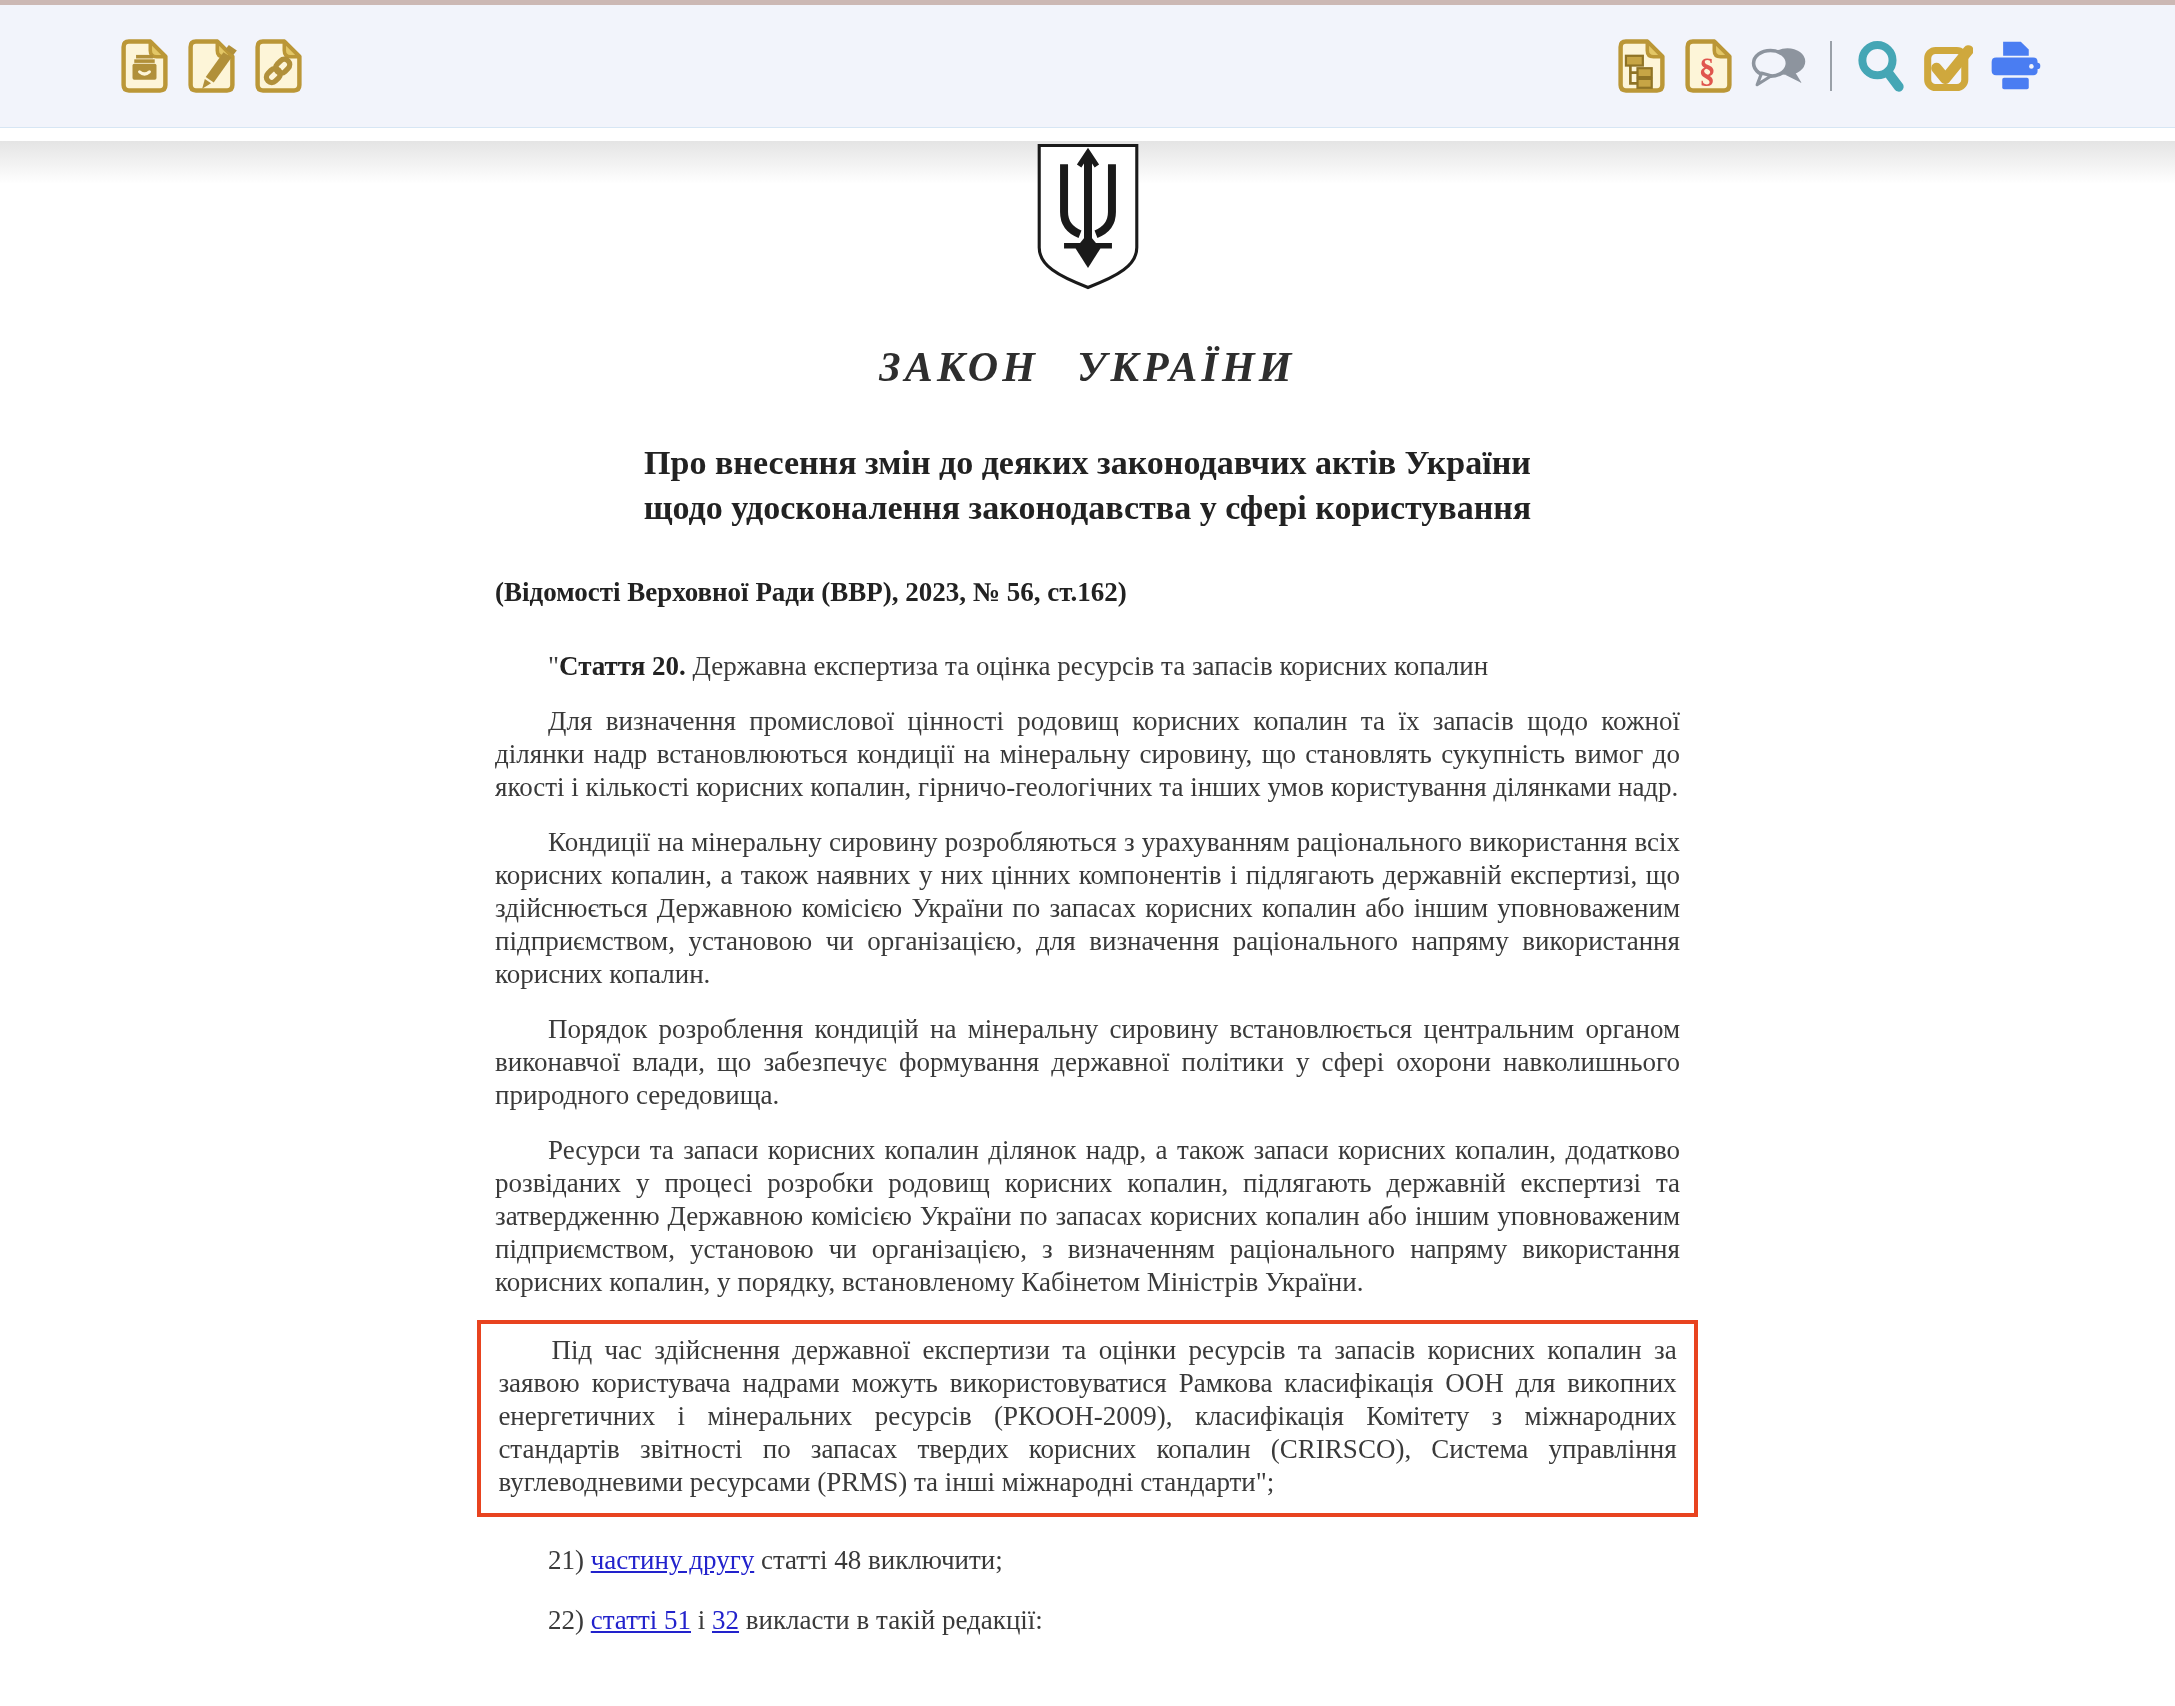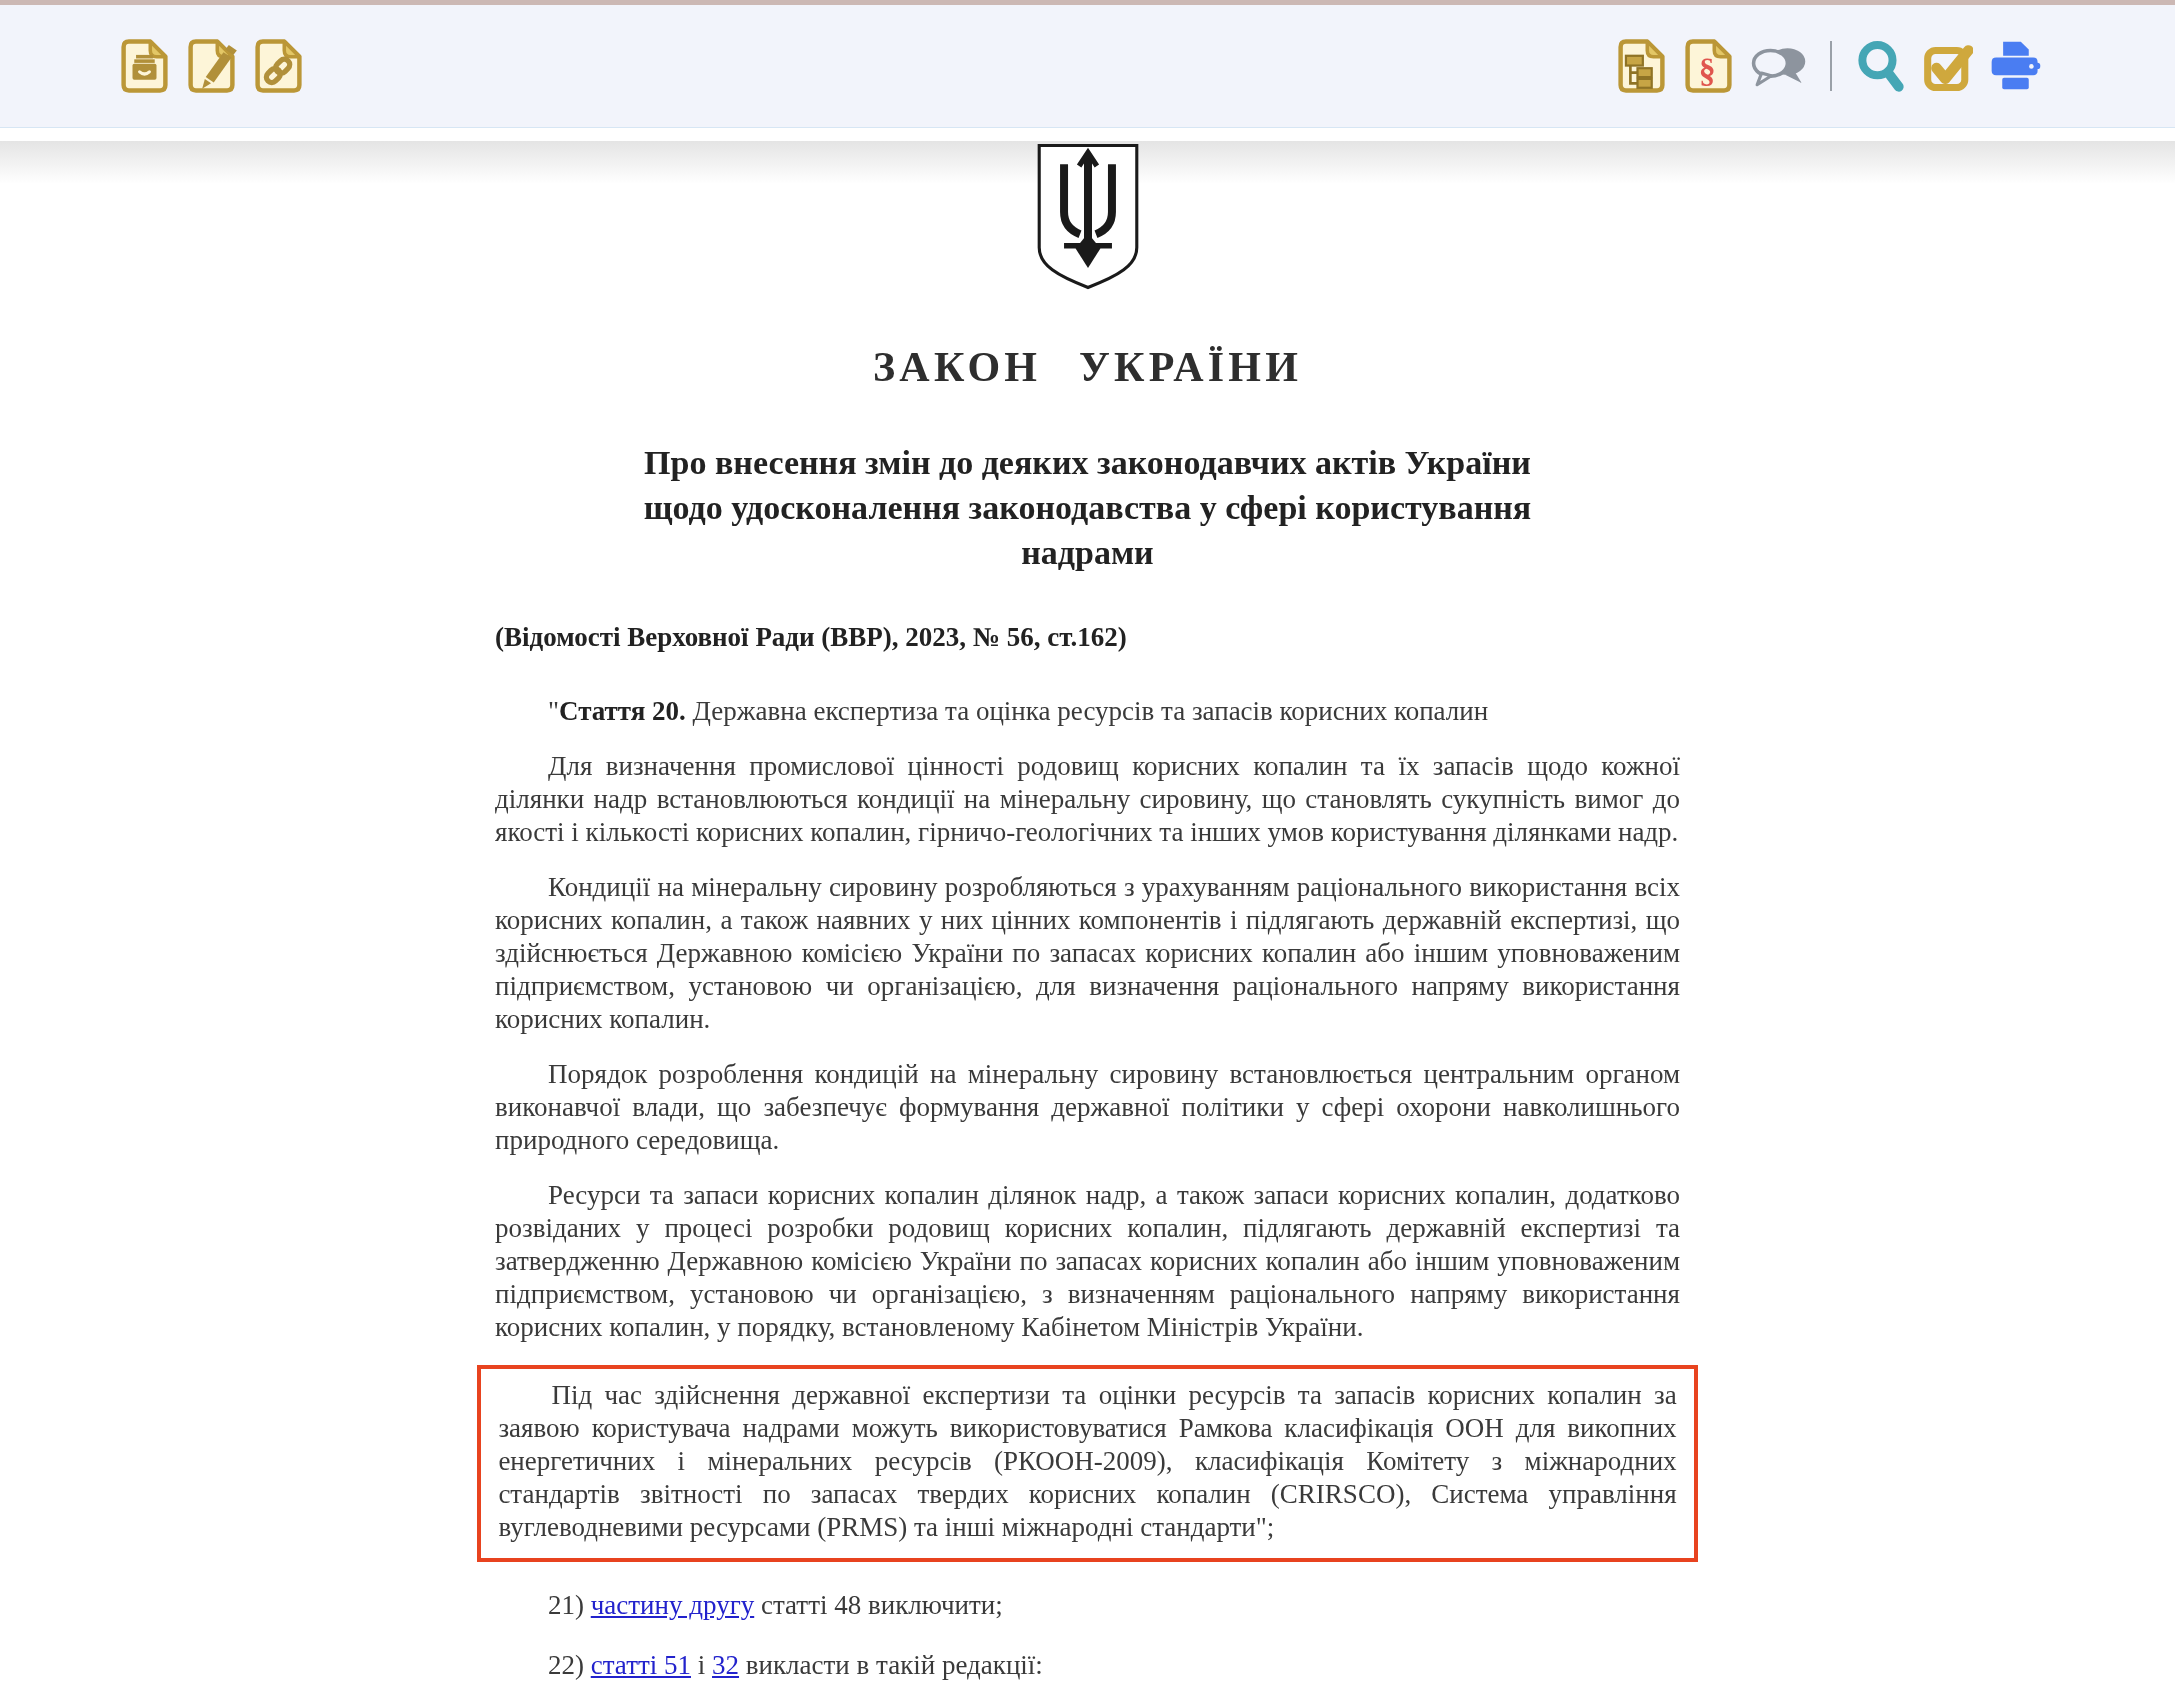--- a/index.html
+++ b/index.html
@@ -20,21 +20,21 @@
   
   .page{
     background:linear-gradient(to bottom,#e4e4e4 0,#ffffff 43px);
     height:1577px;box-sizing:border-box;
   }
   .doc{
     width:1185px;margin:0 auto;color:#3a3a3a;font-size:27px;line-height:33px;
   }
   .coat{display:block;margin:13.4px auto 0;}
   .kicker{
-    text-align:center;font-weight:700;font-size:42px;
+    text-align:center;font-style:italic;font-weight:700;font-size:42px;
     letter-spacing:0.10em;word-spacing:0.55em;color:#2e2e2e;margin:52px 0 0;line-height:1.1;
   }
   .law-title{
     text-align:center;font-weight:700;font-size:34px;line-height:45px;
     color:#222;margin:50px 0 0;
   }
   .law-title span{display:block;}
   .vidomosti{
     text-align:left;font-weight:700;font-size:27px;color:#222;margin:46px 0 16px;
   }
@@ -160,21 +160,20 @@
       <path d="M52 28 L62 13 L72 28" fill="none" stroke="#1a1a1a" stroke-width="6"></path>
       <path d="M35 118 H89" stroke="#1a1a1a" stroke-width="6"></path>
       <path d="M62 104 L48 121 L62 143 L76 121 Z" fill="#1a1a1a"></path>
     </svg>
 
     <h1 class="kicker">ЗАКОН УКРАЇНИ</h1>
 
     <h2 class="law-title">
       <span>Про внесення змін до деяких законодавчих актів України</span>
       <span>щодо удосконалення законодавства у сфері користування</span>
-      <span>надрами</span>
     </h2>
 
     <p class="vidomosti">(Відомості Верховної Ради (ВВР), 2023, № 56, ст.162)</p>
 
     <p class="article-heading"><span>"</span><b>Стаття 20.</b><span> Державна експертиза та оцінка ресурсів та запасів корисних копалин</span></p>
 
     <p class="body-p">Для визначення промислової цінності родовищ корисних копалин та їх запасів щодо кожної ділянки надр встановлюються кондиції на мінеральну сировину, що становлять сукупність вимог до якості і кількості корисних копалин, гірничо-геологічних та інших умов користування ділянками надр.</p>
     <p class="body-p">Кондиції на мінеральну сировину розробляються з урахуванням раціонального використання всіх корисних копалин, а також наявних у них цінних компонентів і підлягають державній експертизі, що здійснюється Державною комісією України по запасах корисних копалин або іншим уповноваженим підприємством, установою чи організацією, для визначення раціонального напряму використання корисних копалин.</p>
     <p class="body-p">Порядок розроблення кондицій на мінеральну сировину встановлюється центральним органом виконавчої влади, що забезпечує формування державної політики у сфері охорони навколишнього природного середовища.</p>
     <p class="body-p">Ресурси та запаси корисних копалин ділянок надр, а також запаси корисних копалин, додатково розвіданих у процесі розробки родовищ корисних копалин, підлягають державній експертизі та затвердженню Державною комісією України по запасах корисних копалин або іншим уповноваженим підприємством, установою чи організацією, з визначенням раціонального напряму використання корисних копалин, у порядку, встановленому Кабінетом Міністрів України.</p>

